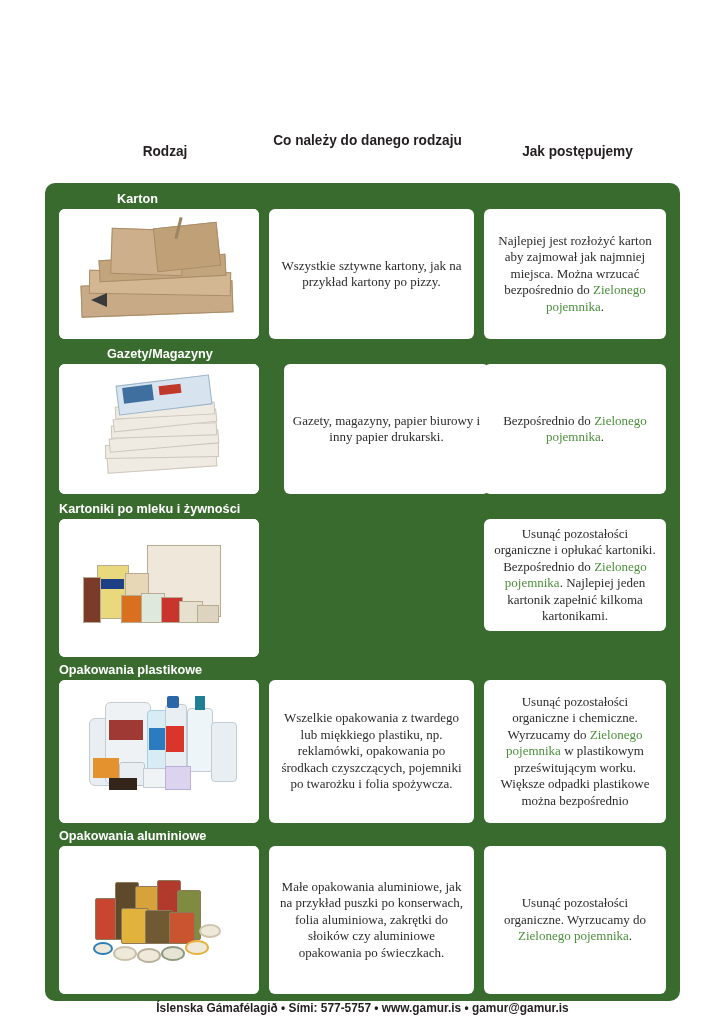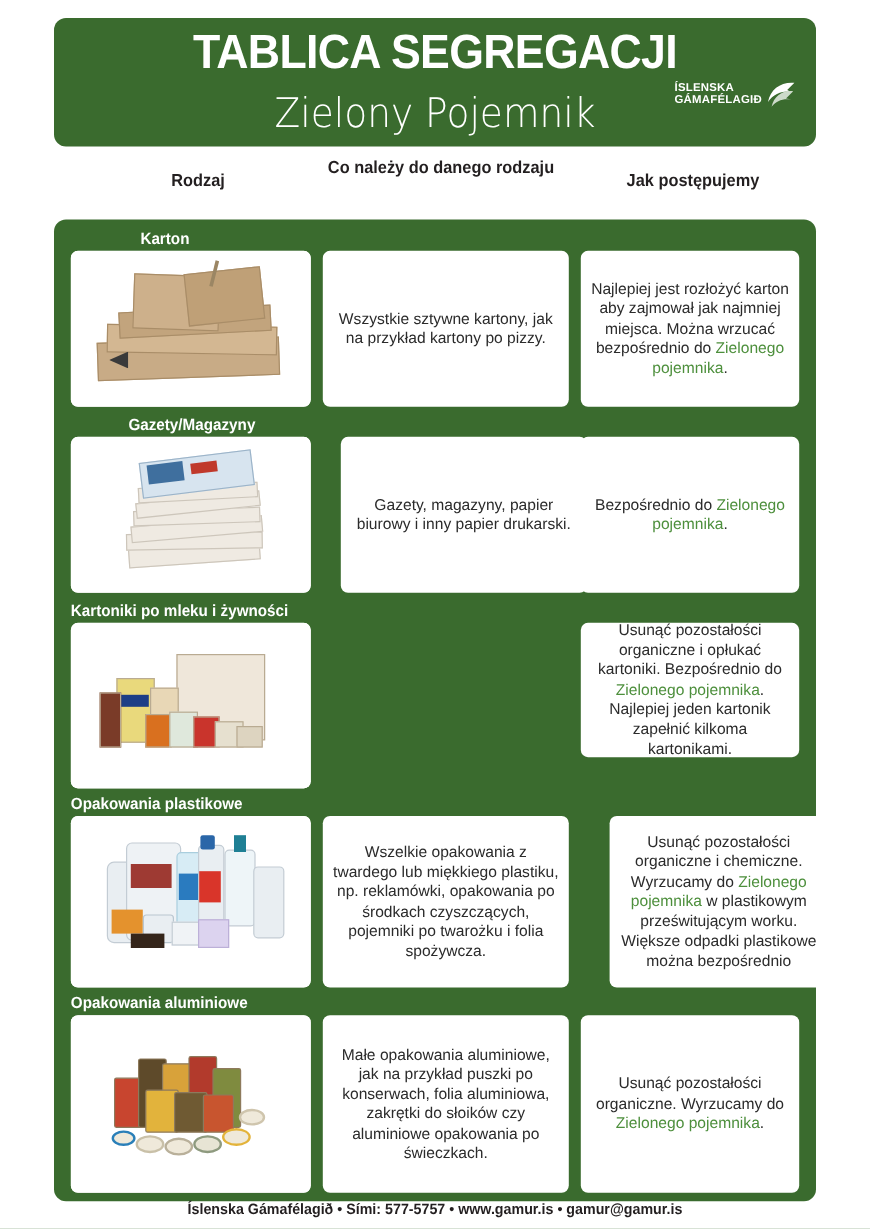--- a/index.html
+++ b/index.html
@@ -68,21 +68,21 @@
     box-sizing:border-box;
   }
   .cell-img{left:14px;width:200px;overflow:hidden;}
   .cell-txt1{left:224px;width:205px;}
   .cell-txt2{left:439px;width:182px;}
   .cell-inner{
     position:absolute;left:0;top:0;width:100%;height:100%;
     display:flex;align-items:center;justify-content:center;
     padding:16px 8px;box-sizing:border-box;
     text-align:center;font-size:13px;line-height:1.27;color:#2b2b2b;
-    font-family:Liberation Sans, sans-serif;
+    font-family:Liberation Serif, serif;
   }
   .cell-inner p{margin:0;}
   .hl{color:#4d8f3c;}
 
   
   .photo{position:relative;width:100%;height:100%;background:#ffffff;}
   .pp{position:absolute;}
 
   
   .cb{background:#c8ab86;border:1px solid #a98d68;}
@@ -101,36 +101,20 @@
     font-size:12.5px;font-weight:bold;color:#231f20;
     font-family:"Liberation Sans Narrow","Liberation Sans",sans-serif;
     transform:scaleX(0.95);
   }
 </style>
 </head>
 <body>
 
 <div class="poster">
 
-  <div class="header">
-    <div class="header-title">TABLICA SEGREGACJI</div>
-    <div class="header-sub">Zielony Pojemnik</div>
-    <div class="logo">
-      <div class="logo-text">
-        <span>ÍSLENSKA</span>
-        <span>GÁMAFÉLAGIÐ</span>
-      </div>
-      <div class="logo-mark">
-        <svg viewBox="0 0 26 26" width="26" height="26" aria-hidden="true">
-          <path d="M2 19 C4 8, 13 2, 24 3 L24 3 L18 9 L20 10 C12 10, 6 13, 2 19 Z" fill="#ffffff"></path>
-          <path d="M5 23 C7 14, 14 9, 23 10 L17 16 L22 17 C14 16, 9 18, 5 23 Z" fill="#ffffff" opacity="0.75"></path>
-        </svg>
-      </div>
-    </div>
-  </div>
 
   <div class="colheads">
     <div class="colhead ch-1">Rodzaj</div>
     <div class="colhead ch-2">Co należy do danego rodzaju</div>
     <div class="colhead ch-3">Jak postępujemy</div>
   </div>
 
   <div class="board">
 
     <div class="row" style="top:6px;height:152px;">
@@ -235,21 +219,21 @@
             <div class="pp" style="left:84px;top:88px;width:22px;height:18px;background:#f0f3f6;border:1px solid #c3ccd4;"></div>
             <div class="pp" style="left:106px;top:86px;width:24px;height:22px;background:#dcd3ef;border:1px solid #bcb0d8;"></div>
             <div class="pp" style="left:50px;top:98px;width:28px;height:12px;background:#34251a;"></div>
           </div>
         </div>
         <div class="cell cell-txt1" style="top:0;height:143px;">
           <div class="cell-inner">
               <p><span>Wszelkie opakowania z twardego lub miękkiego plastiku, np. reklamówki, opakowania po środkach czyszczących, pojemniki po twarożku i folia spożywcza.</span></p>
             </div>
         </div>
-        <div class="cell cell-txt2" style="top:0;height:143px;margin-left:24px;">
+        <div class="cell cell-txt2" style="top:0;height:143px;">
           <div class="cell-inner">
               <p><span>Usunąć pozostałości organiczne i chemiczne. Wyrzucamy do </span><span class="hl">Zielonego pojemnika</span><span> w plastikowym prześwitującym worku. Większe odpadki plastikowe można bezpośrednio</span></p>
             </div>
         </div>
       </div>
     </div>
 
     <div class="row" style="top:643px;height:168px;">
       <div class="rowlabel" style="left:14px;">Opakowania aluminiowe</div>
       <div class="cells" style="height:148px;">

